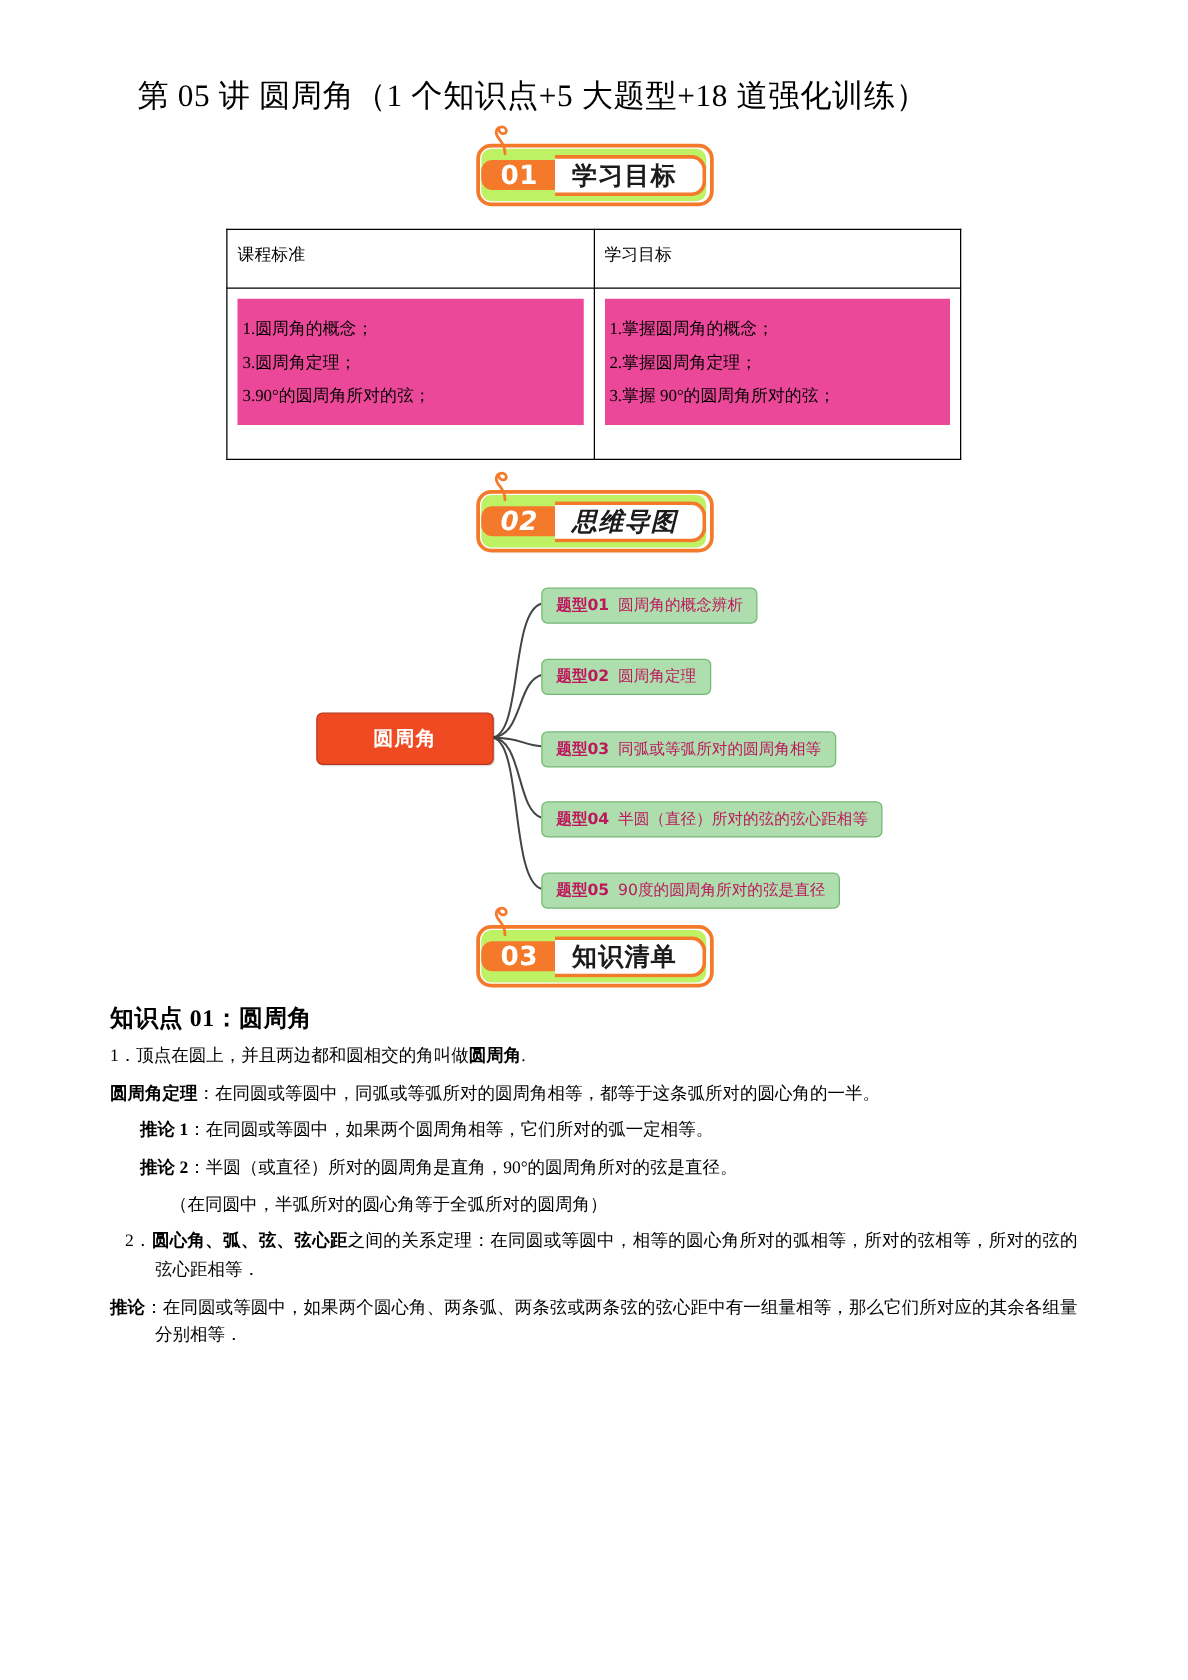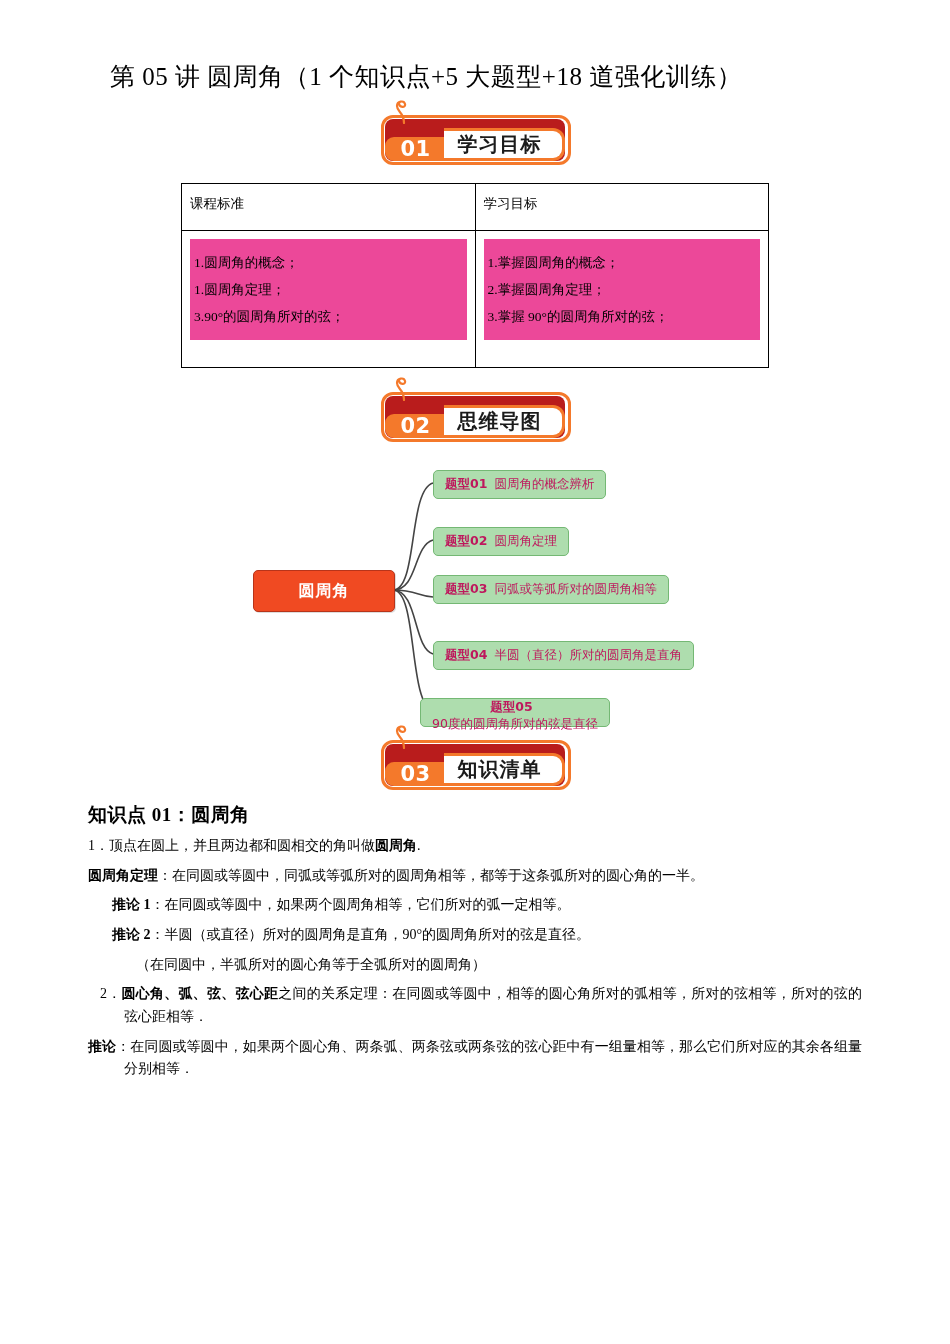--- a/index.html
+++ b/index.html
@@ -36,24 +36,24 @@
 
   
   .banner-wrap {
     display: flex;
     justify-content: center;
     margin-top: 26px;
   }
   .banner {
     position: relative;
     display: inline-flex;
-    align-items: flex-end;
+    align-items: center;
     height: 42px;
     border-radius: 8px;
-    background: #b91c1c;
+    background: #bef264;
   }
   .banner .num-box {
     background: #F4792B;
     color: #ffffff;
     font-family: "DejaVu Sans", sans-serif;
     font-weight: bold;
     font-size: 21px;
     display: flex;
     align-items: center;
     justify-content: center;
@@ -219,36 +219,36 @@
   <table class="objectives">
     <tbody>
         <tr>
       <td class="head">课程标准</td>
       <td class="head">学习目标</td>
     </tr>
     <tr>
       <td class="body">
         <div class="cell-lines">
           <div>1.圆周角的概念；</div>
-          <div>1.圆周角定理；</div>
+          <div>3.圆周角定理；</div>
           <div>3.90°的圆周角所对的弦；</div>
         </div>
       </td>
       <td class="body">
         <div class="cell-lines">
           <div>1.掌握圆周角的概念；</div>
           <div>2.掌握圆周角定理；</div>
           <div>3.掌握 90°的圆周角所对的弦；</div>
         </div>
       </td>
     </tr>
   </tbody>
     </table>
 
-  <div class="banner-wrap" style="margin-top:28px;">
+  <div class="banner-wrap" style="margin-top:28px;font-style:italic;">
     <div class="banner">
       <div class="outer"></div>
       <svg class="tail" viewBox="0 0 26 26">
         <path d="M13 25 C13 14, 6 14, 6 8 C6 3, 13 2, 14 6 C15 10, 8 10, 8 5" stroke="#F4792B" stroke-width="2.2" fill="none" stroke-linecap="round"></path>
       </svg>
       <div class="num-box">02</div>
       <div class="label-box">思维导图</div>
     </div>
   </div>
 
@@ -264,29 +264,29 @@
     <div class="mm-root">圆周角</div>
 
     <div class="mm-node" style="left:345px; top:20px;">
       <b>题型01</b>
       <span>圆周角的概念辨析</span>
     </div>
     <div class="mm-node" style="left:345px; top:77px;">
       <b>题型02</b>
       <span>圆周角定理</span>
     </div>
-    <div class="mm-node" style="left:345px; top:125px;">
+    <div class="mm-node" style="left:345px; top:135px;">
       <b>题型03</b>
       <span>同弧或等弧所对的圆周角相等</span>
     </div>
     <div class="mm-node" style="left:345px; top:191px;">
       <b>题型04</b>
-      <span>半圆（直径）所对的圆周角是直角</span>
-    </div>
-    <div class="mm-node" style="left:332px; top:248px;flex-direction:column;">
+      <span>半圆（直径）所对的弦的弦心距相等</span>
+    </div>
+    <div class="mm-node" style="left:345px; top:248px;">
       <b>题型05</b>
       <span>90度的圆周角所对的弦是直径</span>
     </div>
   </div>
 
   <div class="banner-wrap" style="margin-top:-6px;">
     <div class="banner">
       <div class="outer"></div>
       <svg class="tail" viewBox="0 0 26 26">
         <path d="M13 25 C13 14, 6 14, 6 8 C6 3, 13 2, 14 6 C15 10, 8 10, 8 5" stroke="#F4792B" stroke-width="2.2" fill="none" stroke-linecap="round"></path>

